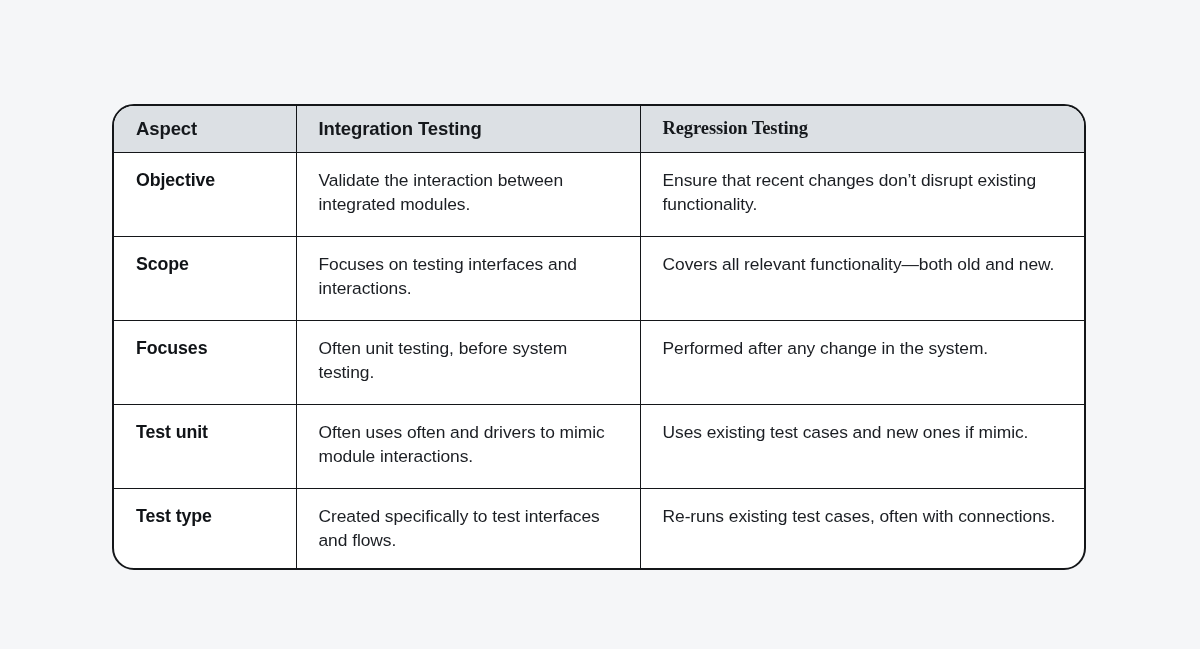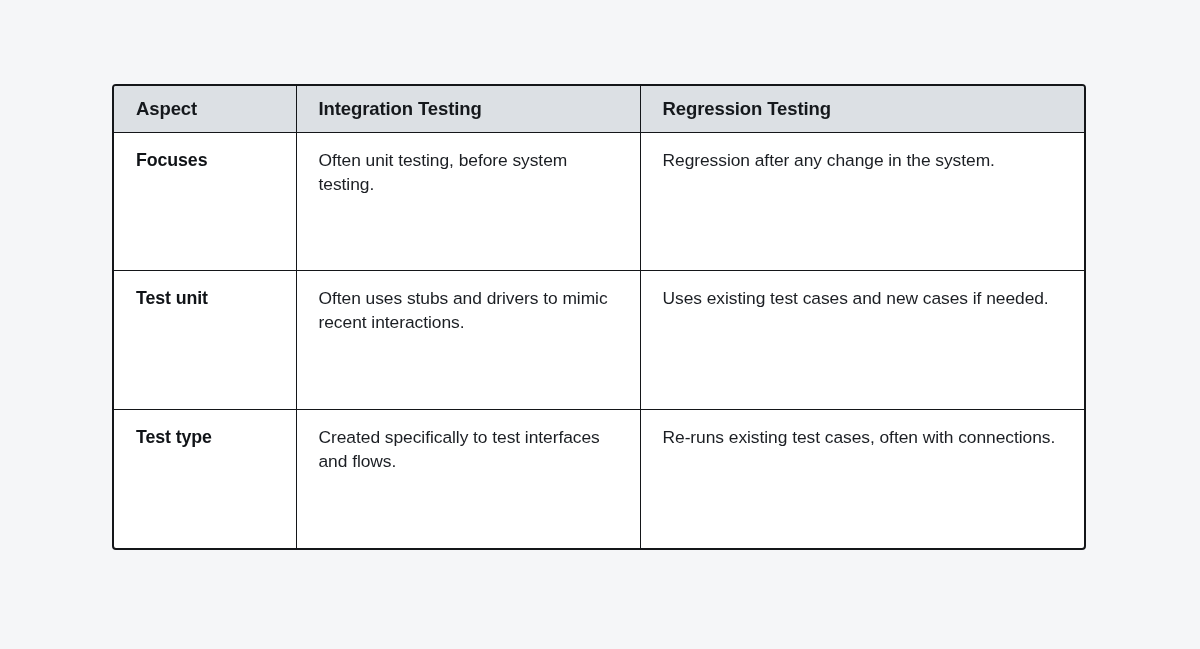--- a/index.html
+++ b/index.html
@@ -17,25 +17,25 @@
 
   .page {
     position: relative;
     width: 1200px;
     height: 649px;
   }
 
   .table-wrap {
     position: absolute;
     left: 112px;
-    top: 84px;
+    top: 104px;
     width: 974px;
     height: 466px;
     border: 2px solid #141619;
-    border-radius: 4px;
+    border-radius: 22px;
     overflow: hidden;
     background: #ffffff;
     box-sizing: border-box;
   }
 
   table.compare {
     width: 100%;
     height: 100%;
     border-collapse: collapse;
     table-layout: fixed;
@@ -55,21 +55,21 @@
     vertical-align: middle;
     font-size: 18.5px;
     font-weight: bold;
     color: #15181c;
     letter-spacing: -0.1px;
     padding: 0 0 0 22px;
     border-right: 1.6px solid #141619;
     border-bottom: 1.8px solid #141619;
     box-sizing: border-box;
   }
-  thead th:last-child { border-right: none; }
+  thead th:last-child { border-right: none; font-family: Liberation Serif, serif; }
 
   tbody tr {
     height: 84px;
   }
 
   tbody td {
     vertical-align: top;
     padding: 15px 18px 0 22px;
     border-right: 1.6px solid #141619;
     border-bottom: 1.4px solid #141619;
@@ -102,28 +102,38 @@
       </colgroup>
       <thead>
         <tr>
           <th>Aspect</th>
           <th>Integration Testing</th>
           <th>Regression Testing</th>
         </tr>
       </thead>
       <tbody>
         <tr>
+          <td class="aspect-cell">Objective</td>
+          <td>Validate the interaction between integrated modules.</td>
+          <td>Ensure that recent changes don’t disrupt existing functionality.</td>
+        </tr>
+        <tr>
+          <td class="aspect-cell">Scope</td>
+          <td>Focuses on testing interfaces and interactions.</td>
+          <td>Covers all relevant functionality—both old and new.</td>
+        </tr>
+        <tr>
           <td class="aspect-cell">Focuses</td>
           <td>Often unit testing, before system testing.</td>
-          <td>Regression after any change in the system.</td>
+          <td>Performed after any change in the system.</td>
         </tr>
         <tr>
           <td class="aspect-cell">Test unit</td>
-          <td>Often uses stubs and drivers to mimic recent interactions.</td>
-          <td>Uses existing test cases and new cases if needed.</td>
+          <td>Often uses often and drivers to mimic module interactions.</td>
+          <td>Uses existing test cases and new ones if mimic.</td>
         </tr>
         <tr>
           <td class="aspect-cell">Test type</td>
           <td>Created specifically to test interfaces and flows.</td>
           <td>Re-runs existing test cases, often with connections.</td>
         </tr>
       </tbody>
     </table>
   </div>
 </div>

